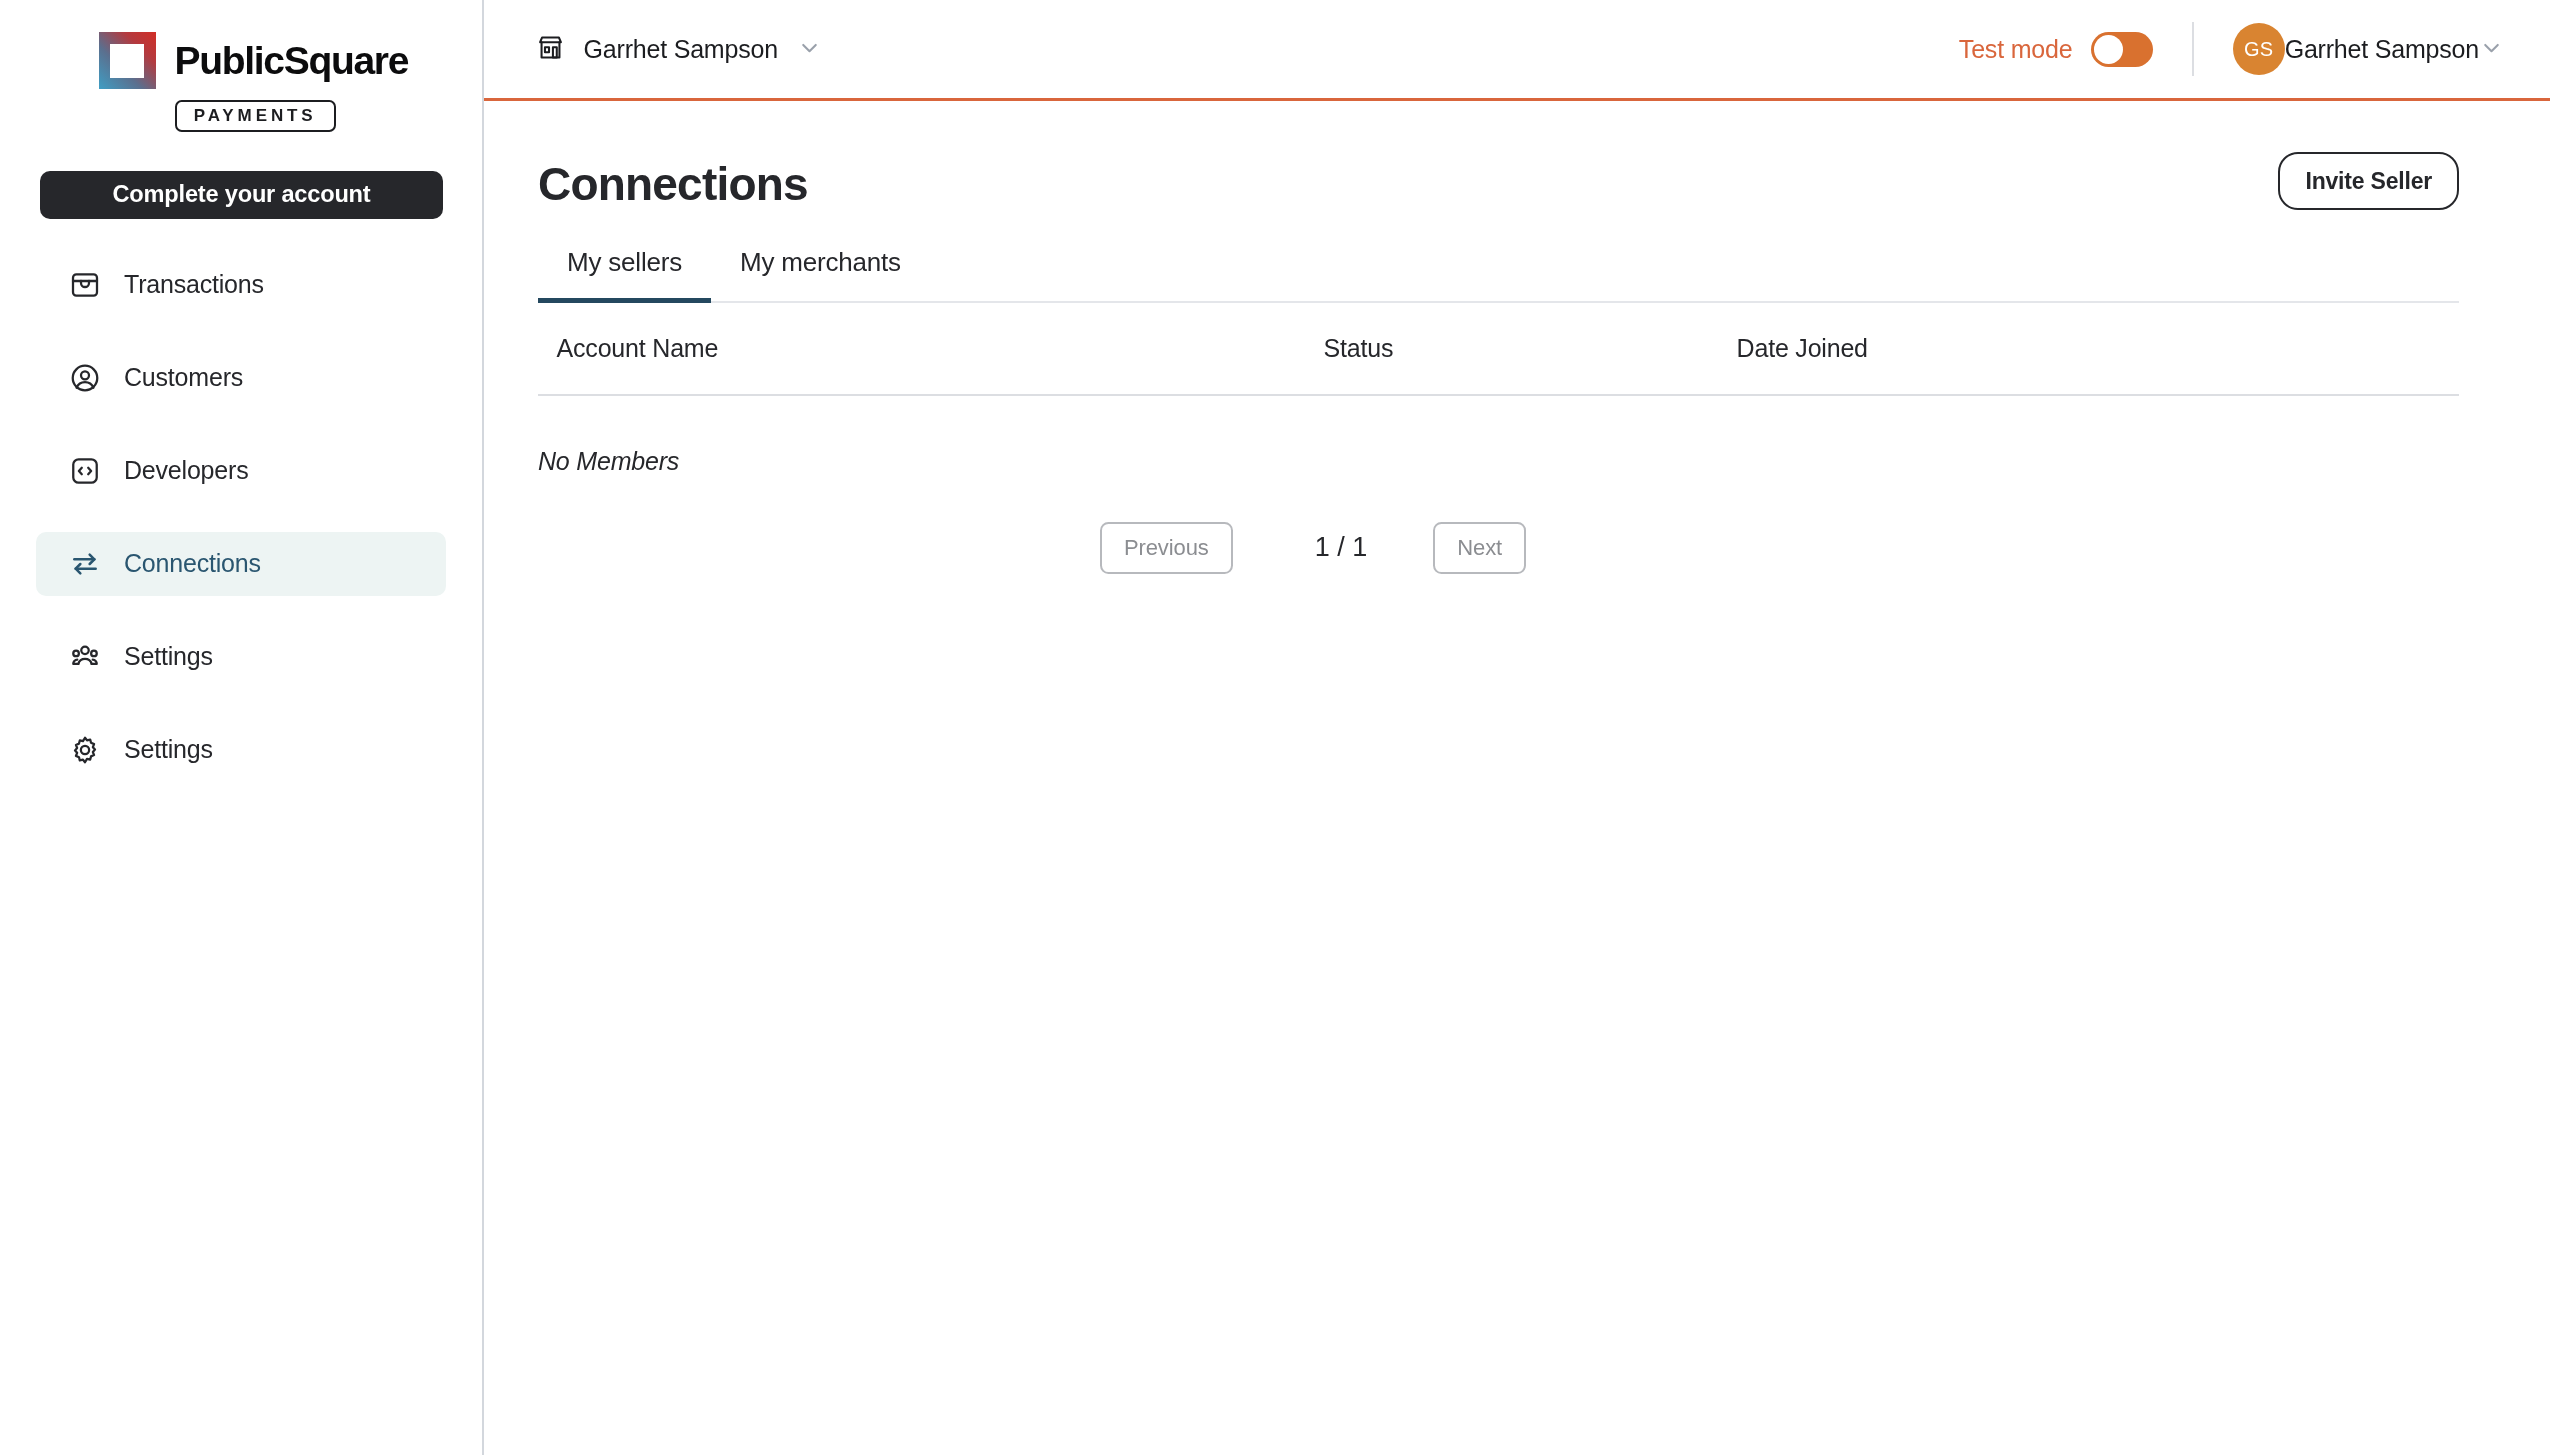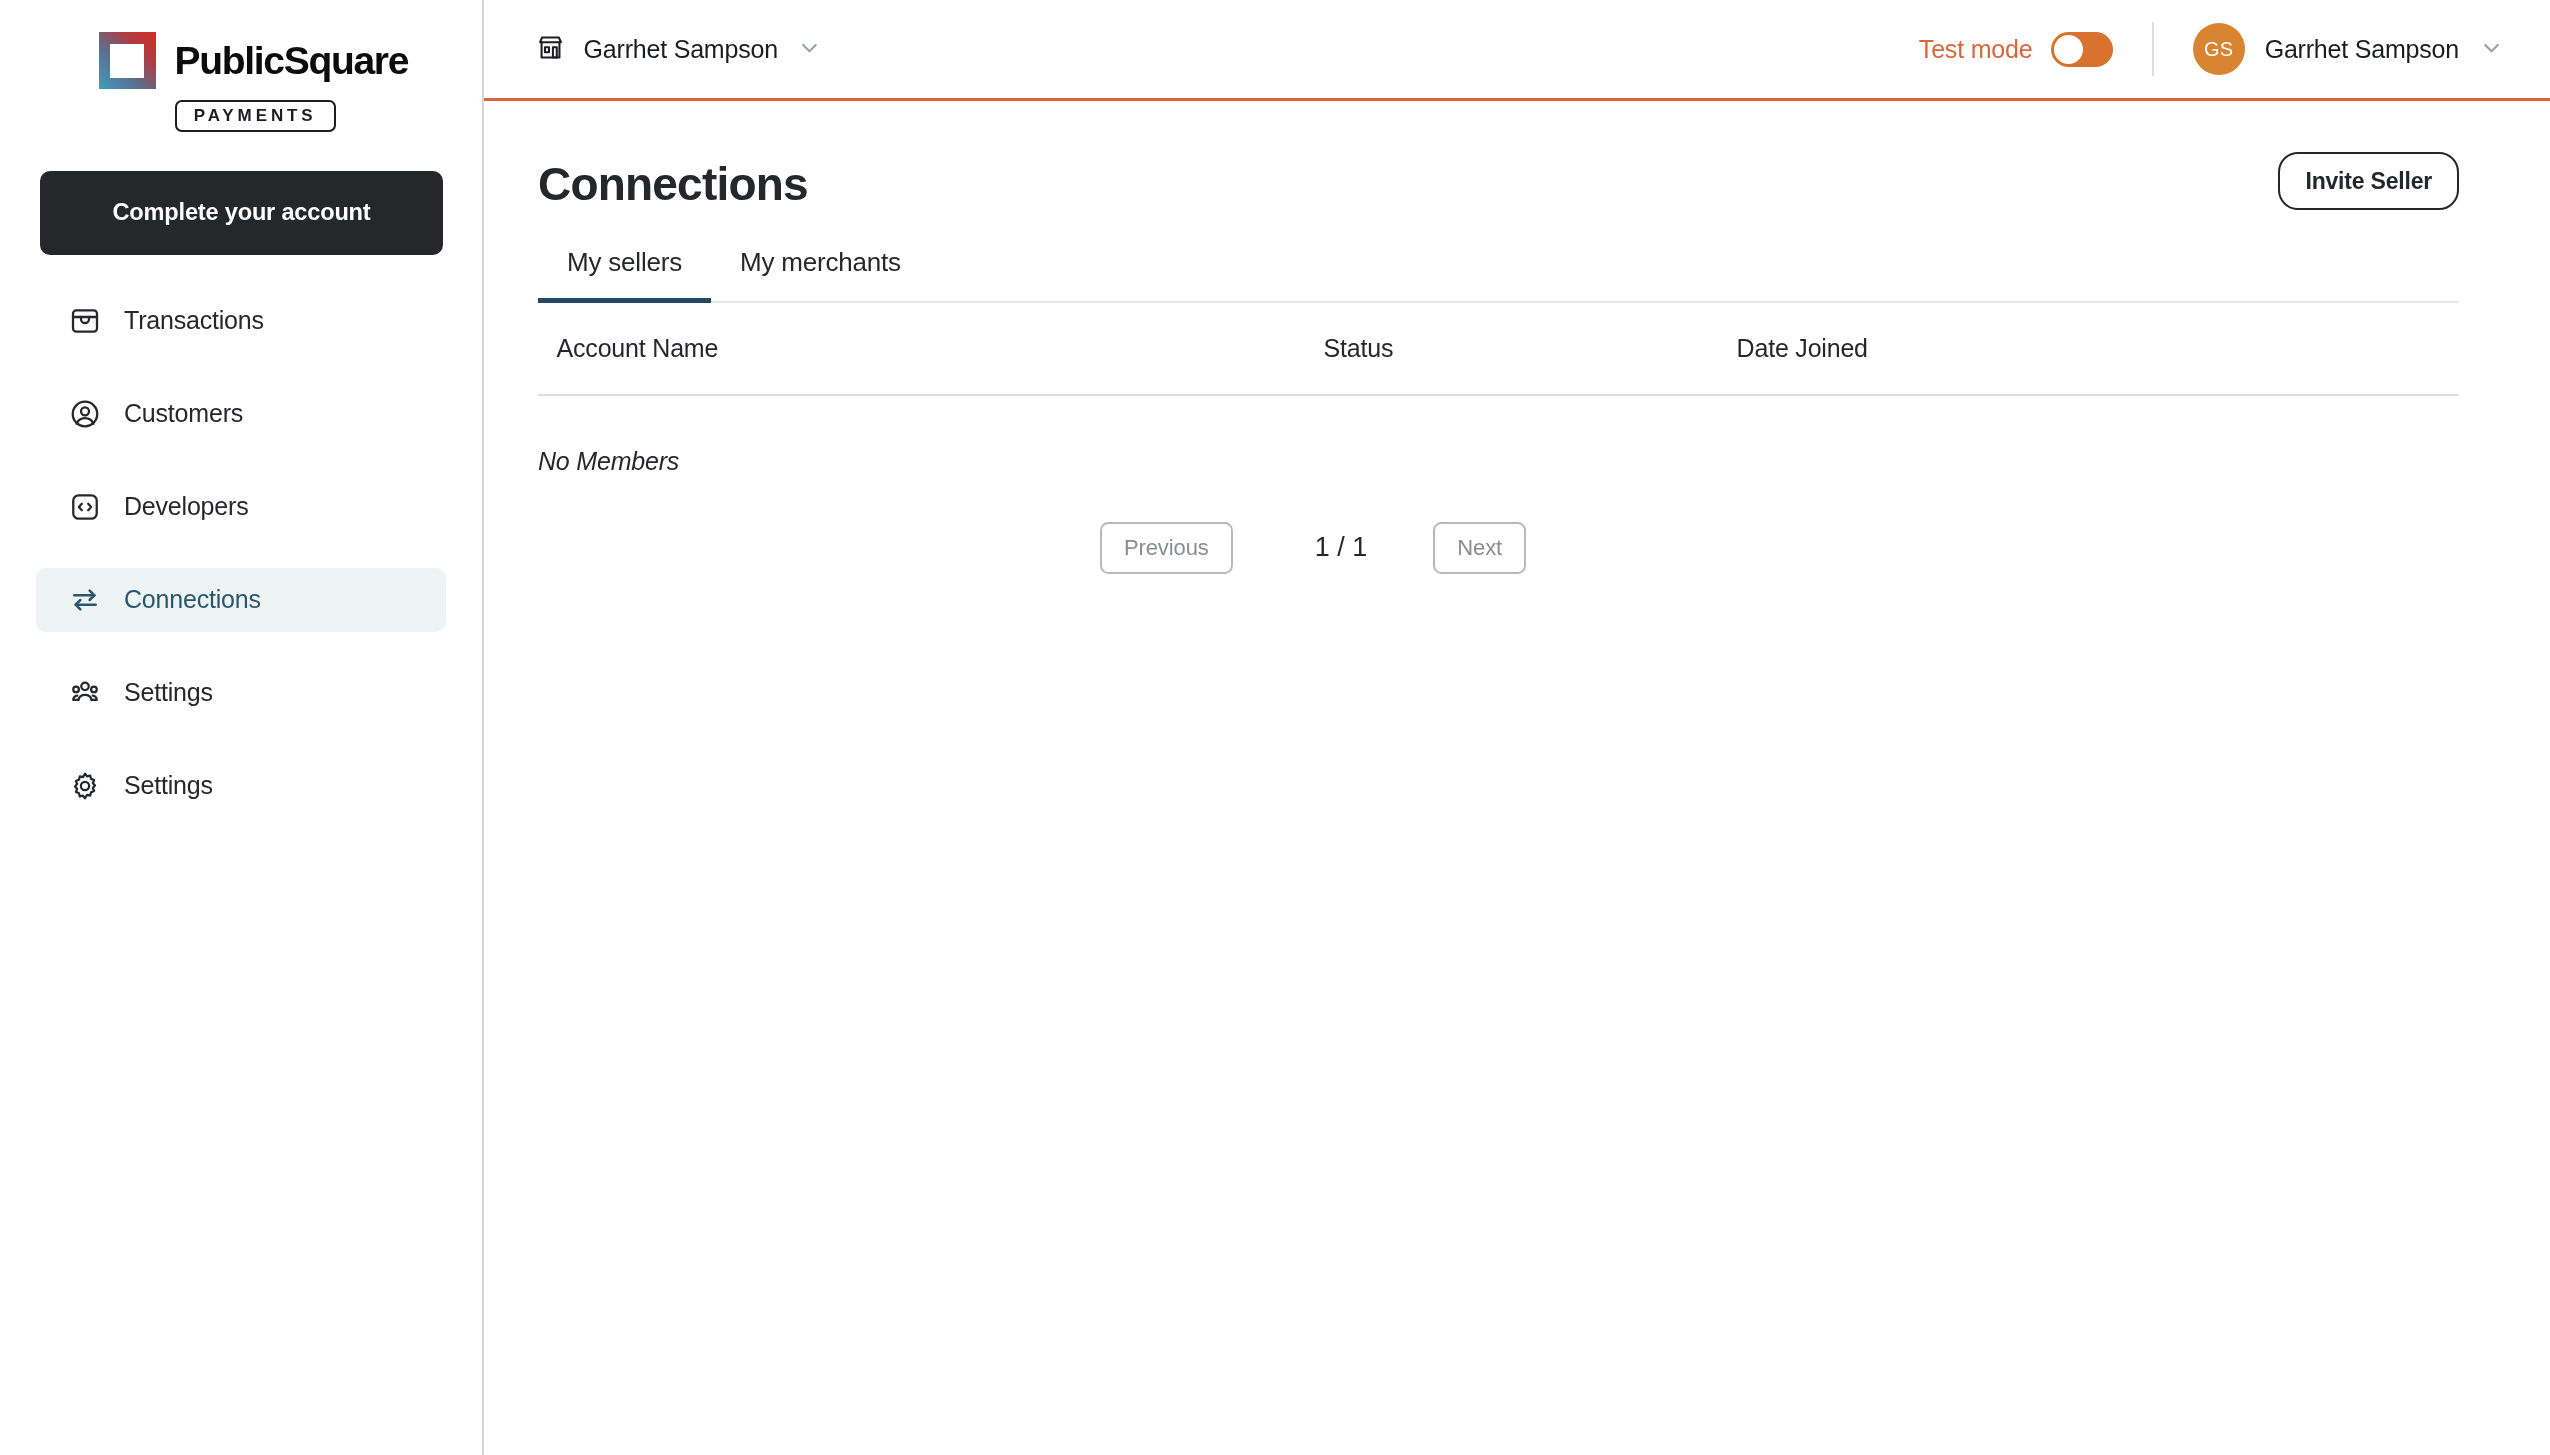--- a/index.html
+++ b/index.html
@@ -77,21 +77,21 @@
     font-weight: 700;
     letter-spacing: 3.9px;
     color: #1c1d20;
     line-height: 1;
   }
 
   .cta-button {
     display: block;
     margin: 39px 40px 0 40px;
     width: 403px;
-    height: 84px;
+    height: 48px;
     background: #26272b;
     color: #ffffff;
     border: none;
     border-radius: 10px;
     font-family: "Liberation Sans", sans-serif;
     font-size: 23.6px;
     font-weight: 700;
     letter-spacing: -0.2px;
     cursor: pointer;
   }
@@ -198,21 +198,20 @@
   }
   .vdivider {
     width: 1.7px;
     height: 54px;
     background: #dcdee2;
     margin: 0 39px;
   }
   .user-menu {
     display: flex;
     align-items: center;
-    gap: 20px;
     cursor: pointer;
   }
   .avatar {
     width: 52px;
     height: 52px;
     border-radius: 50%;
     background: #d98431;
     color: #ffffff;
     display: flex;
     align-items: center;

